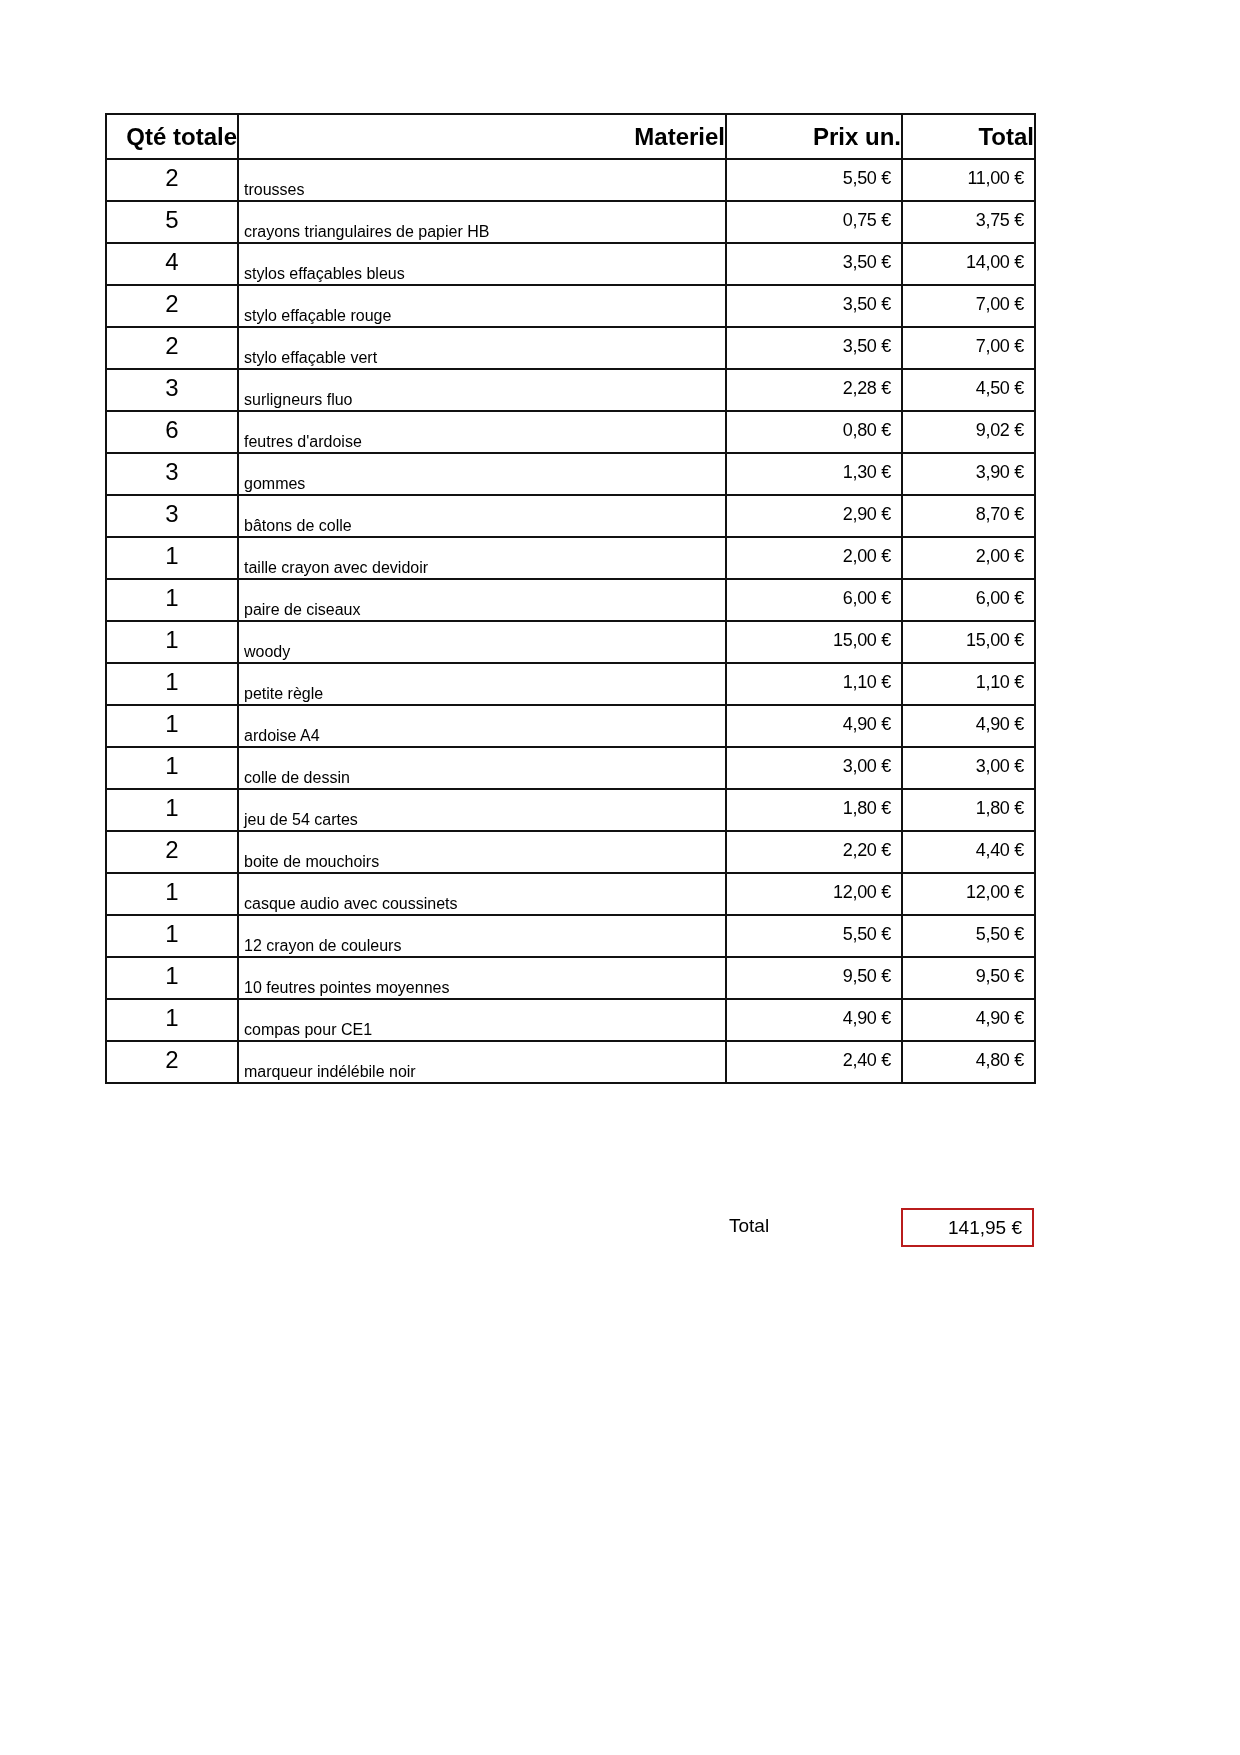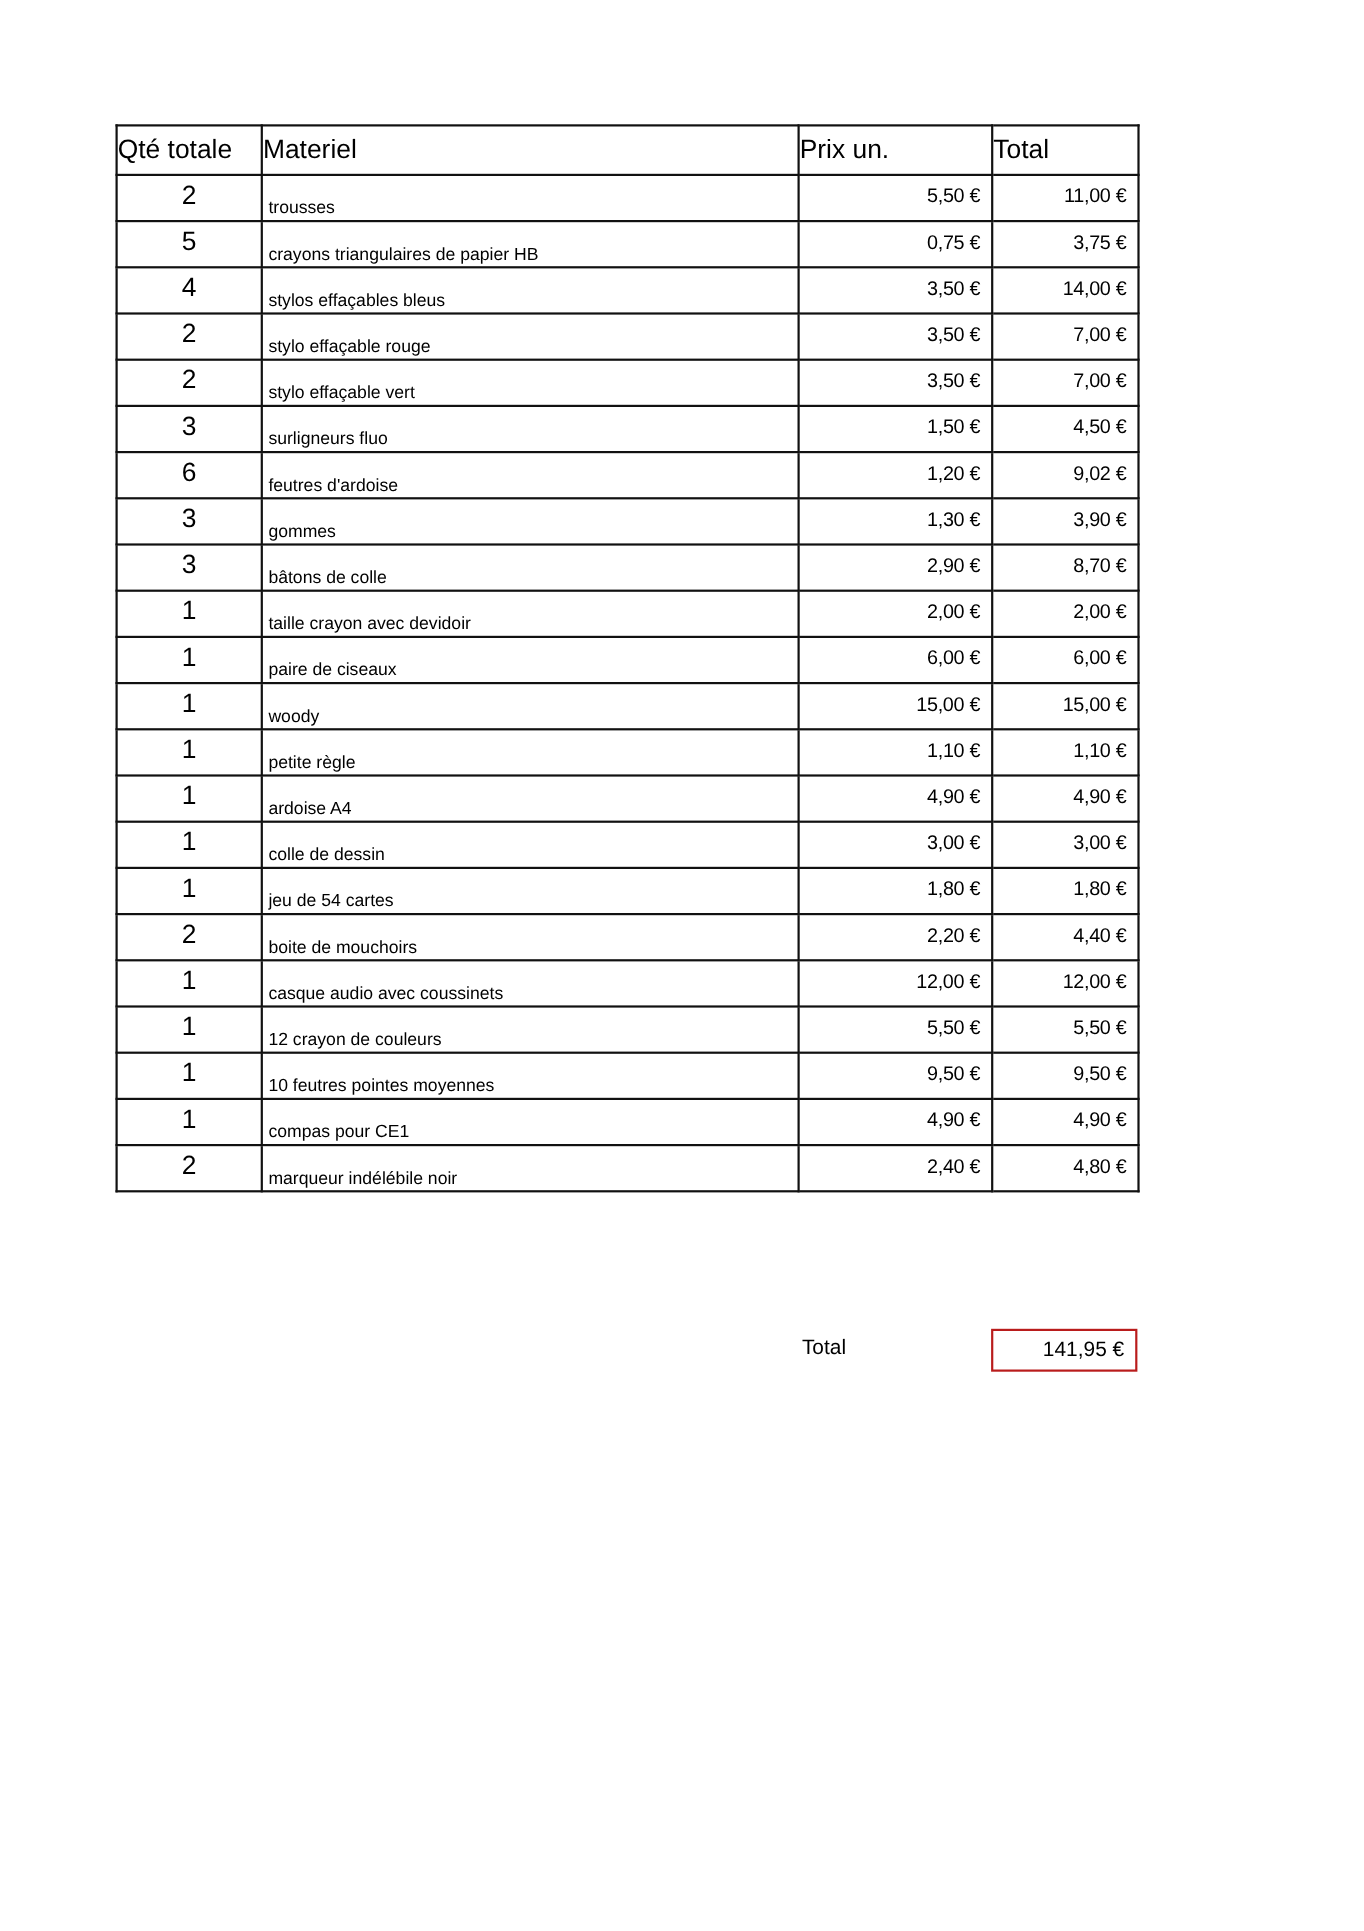--- a/index.html
+++ b/index.html
@@ -1,20 +1,20 @@
 <!DOCTYPE html>
 <html><head>
 <meta charset="utf-8">
 <style>
   html, body { margin:0; padding:0; background:#fff; }
   body { width:1240px; height:1755px; position:relative; overflow:hidden; font-family:"Liberation Sans", sans-serif; color:#000; }
   #sheet { position:absolute; left:105px; top:113px; width:929px; border-collapse:collapse; table-layout:fixed; }
   #sheet td, #sheet th { border:2px solid #111; padding:0; box-sizing:border-box; overflow:hidden; white-space:nowrap; }
   .title-cell { height:89px; font-size:31px; font-weight:bold; text-align:center; vertical-align:middle; padding-top:4px !important; }
-  .hdr th { height:45px; font-size:24px; font-weight:normal; text-align:left; vertical-align:middle; }
+  .hdr th { height:45px; font-size:24px; font-weight:bold; text-align:right; vertical-align:middle; }
   .row td { height:42px; }
   .qty { text-align:center; font-size:24px; vertical-align:top; padding-top:4px !important; }
   .mat { text-align:left; font-size:16px; vertical-align:bottom; padding-left:5px !important; padding-bottom:1px !important; }
   .price, .tot { text-align:right; font-size:18px; vertical-align:top; padding-top:8px !important; padding-right:10px !important; letter-spacing:-0.3px; }
   #grand-label { position:absolute; left:729px; top:1215px; font-size:19px; }
   #grand-box { position:absolute; left:901px; top:1208px; width:133px; height:39px; box-sizing:border-box; border:2px solid #b91c1c; text-align:right; font-size:19px; line-height:35px; padding-right:10px; }
 </style>
 </head>
 <body>
 
@@ -58,27 +58,27 @@
       </tr>
       <tr class="row">
         <td class="qty">2</td>
         <td class="mat">stylo effaçable vert</td>
         <td class="price">3,50 €</td>
         <td class="tot">7,00 €</td>
       </tr>
       <tr class="row">
         <td class="qty">3</td>
         <td class="mat">surligneurs fluo</td>
-        <td class="price">1,50 €</td>
+        <td class="price">2,28 €</td>
         <td class="tot">4,50 €</td>
       </tr>
       <tr class="row">
         <td class="qty">6</td>
         <td class="mat">feutres d'ardoise</td>
-        <td class="price">1,20 €</td>
+        <td class="price">0,80 €</td>
         <td class="tot">9,02 €</td>
       </tr>
       <tr class="row">
         <td class="qty">3</td>
         <td class="mat">gommes</td>
         <td class="price">1,30 €</td>
         <td class="tot">3,90 €</td>
       </tr>
       <tr class="row">
         <td class="qty">3</td>

